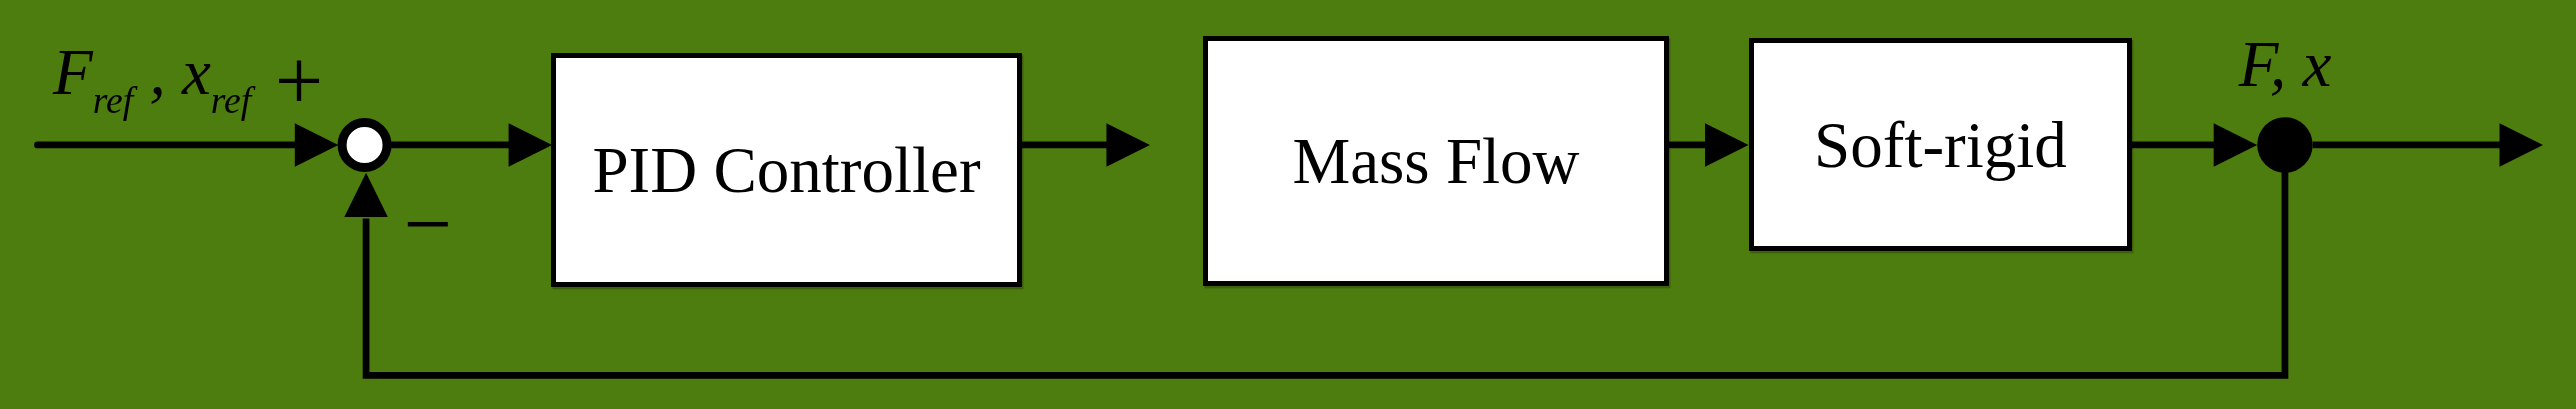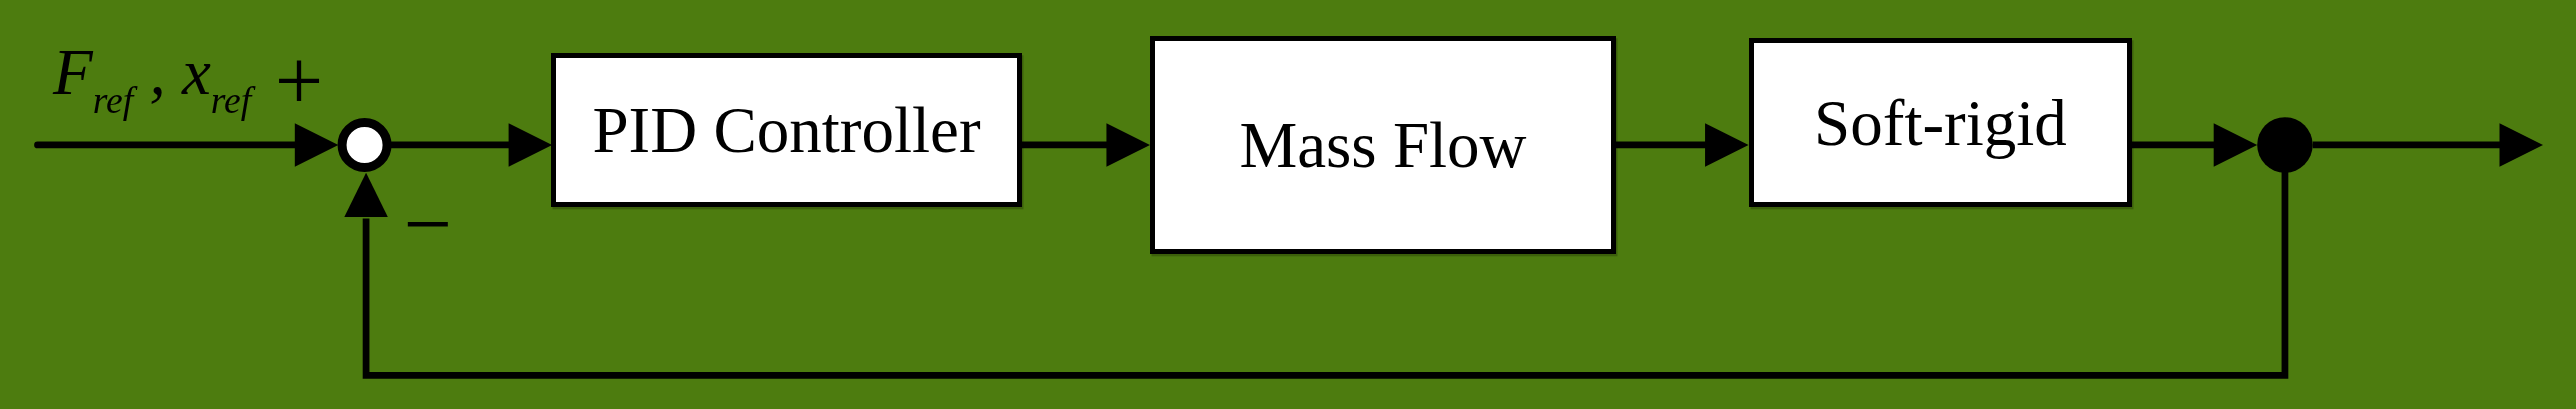--- a/index.html
+++ b/index.html
@@ -36,23 +36,23 @@
     display: flex;
     flex-direction: column;
     justify-content: center;
     align-items: center;
     text-align: center;
     font-size: 65px;
     line-height: 78px;
     box-shadow: 1.5px 2.3px 0 rgba(0,0,0,0.22);
   }
   .block span { display: block; white-space: nowrap; }
-  .block-pid { left: 551px; top: 53px;  width: 471px; height: 154px; }
-  .block-mfc { left: 1150px; top: 36px; width: 466px; height: 218px; }
-  .block-sr  { left: 1749px; top: 38px; width: 383px; height: 169px; }
+  .block-pid { left: 551px; top: 53px;  width: 471px; height: 234px; }
+  .block-mfc { left: 1203px; top: 36px; width: 466px; height: 250px; }
+  .block-sr  { left: 1749px; top: 38px; width: 383px; height: 213px; }
 
   .label {
     position: absolute;
     line-height: 1;
     white-space: nowrap;
   }
   .input-label {
     left: 53px;
     top: 40px;
     font-size: 65px;
@@ -125,15 +125,18 @@
   </div>
 
   <div class="block block-mfc">
     <span>Mass Flow</span>
   </div>
 
   <div class="block block-sr">
     <span>Soft-rigid</span>
   </div>
 
+  <div class="label output-label">
+    <span>F</span><span>, </span><span>x</span>
+  </div>
 
 </div>
 
 
 </body></html>

